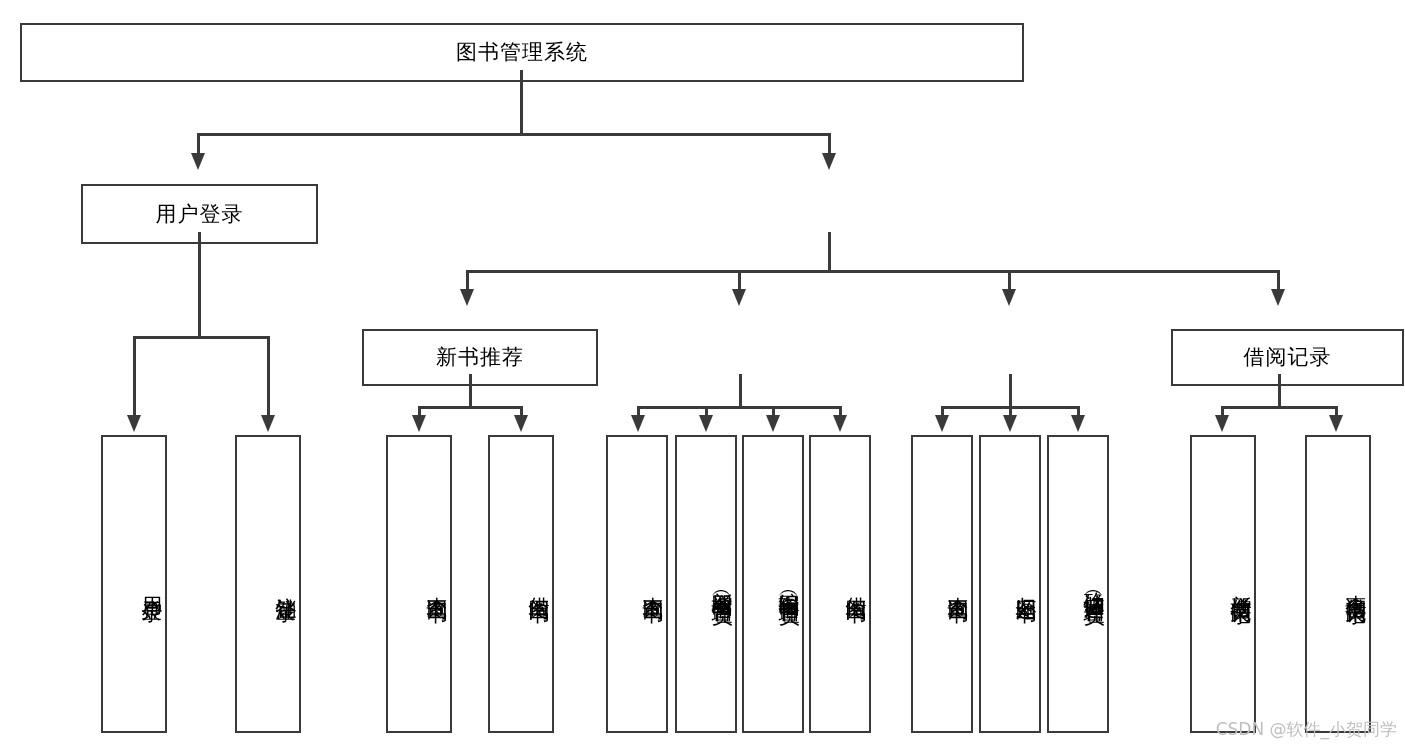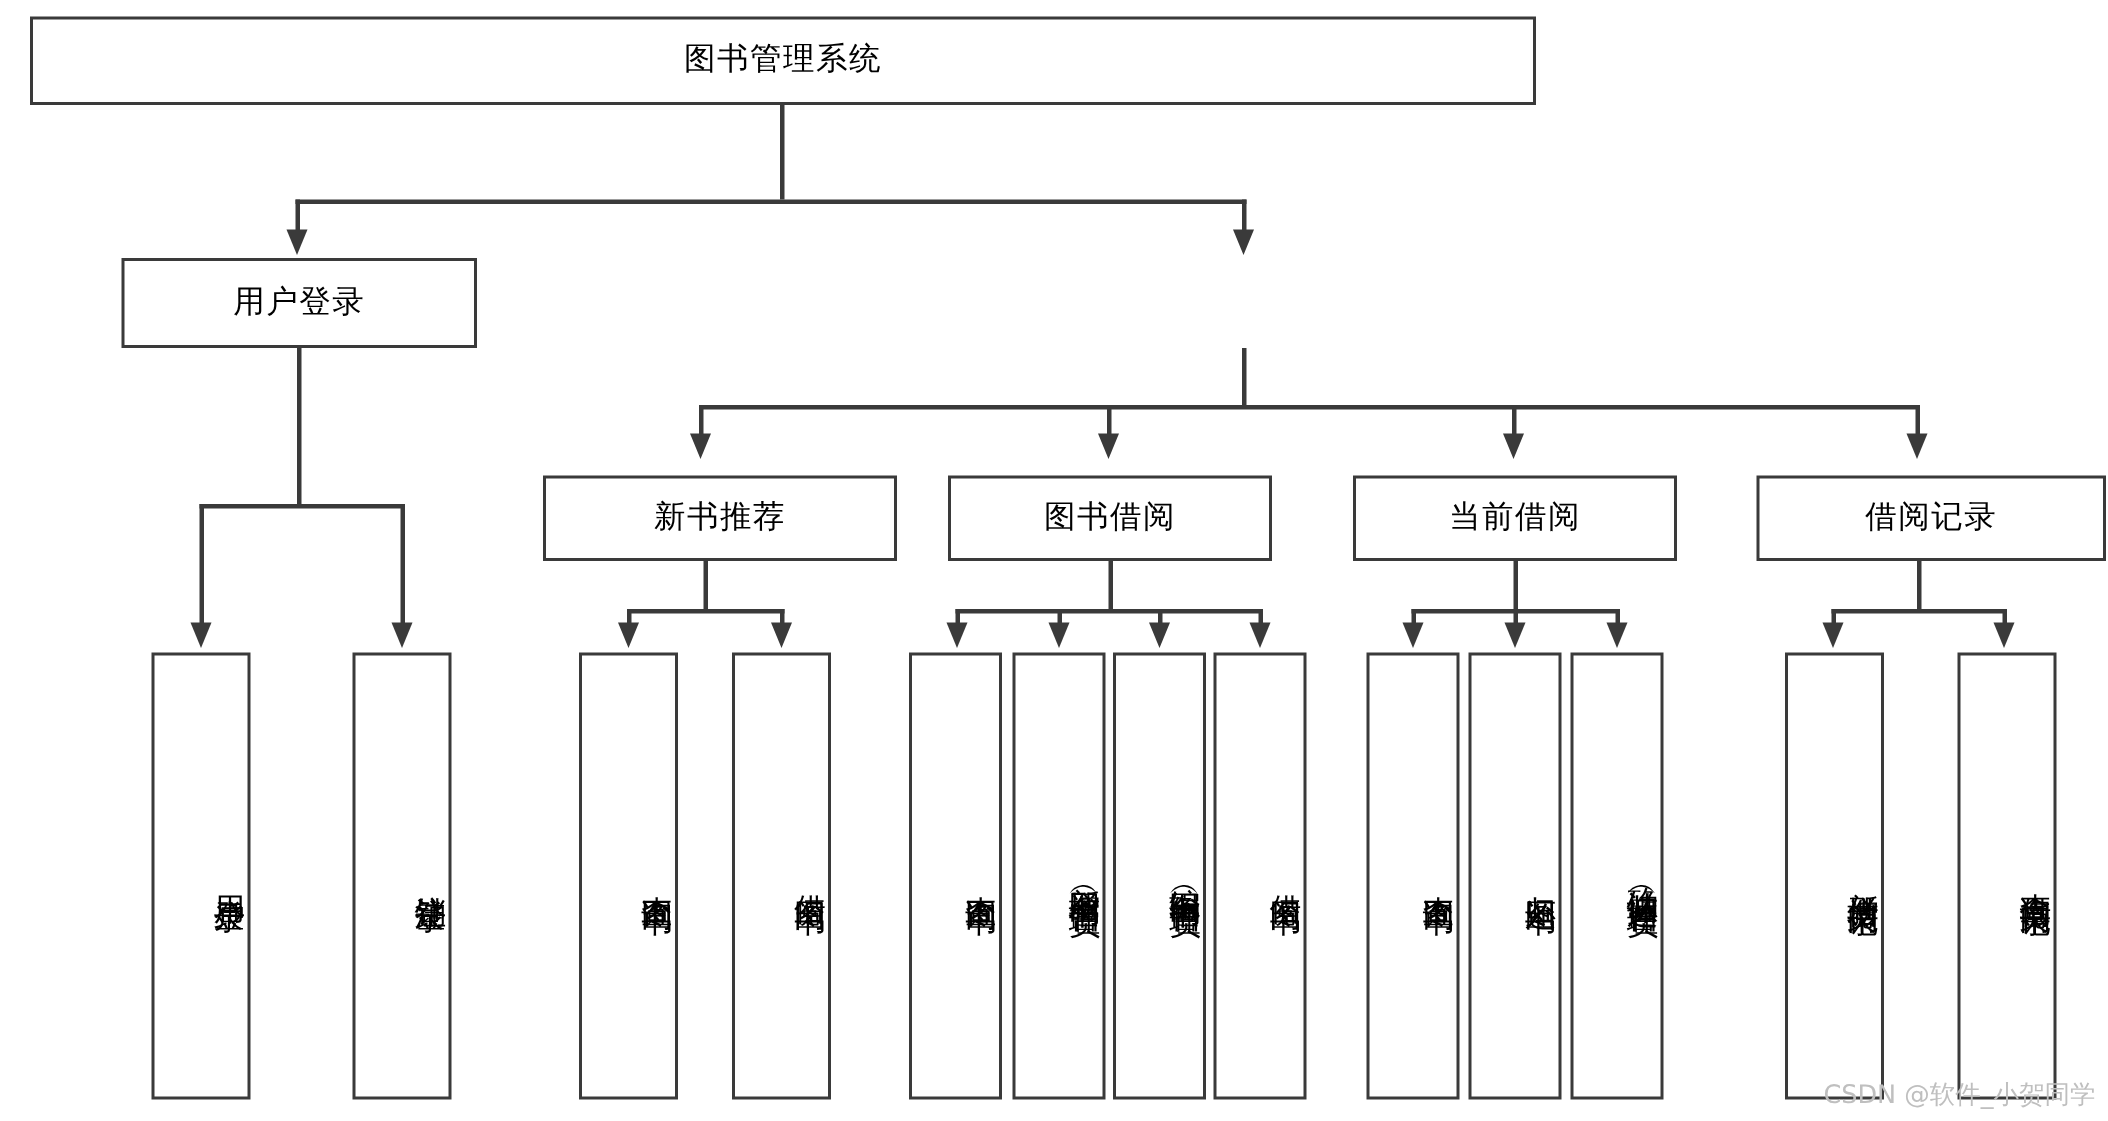--- a/index.html
+++ b/index.html
@@ -26,20 +26,21 @@
     display: flex;
     align-items: center;
     justify-content: center;
     text-align: center;
     color: #000000;
     line-height: 1.25;
   }
   .node.horiz {
     font-size: 21px;
     letter-spacing: 1px;
+    margin-top: 12px;
   }
   .node.vert {
     writing-mode: vertical-rl;
     text-orientation: upright;
     font-size: 21px;
     letter-spacing: 2px;
     padding-top: 8px;
     padding-bottom: 8px;
     align-items: flex-start;
     justify-content: center;
@@ -109,26 +110,20 @@
   <div class="conn v" style="left:738px; top:270px; width:3px; height:22px;"></div>
   <div class="arrow" style="left:732px; top:289px;"></div>
   <div class="conn v" style="left:1008px; top:270px; width:3px; height:22px;"></div>
   <div class="arrow" style="left:1002px; top:289px;"></div>
   <div class="conn v" style="left:1277px; top:270px; width:3px; height:22px;"></div>
   <div class="arrow" style="left:1271px; top:289px;"></div>
 
   <div class="node horiz" style="left:362px; top:317px; width:236px; height:57px;">
     <span class="label">新书推荐</span>
   </div>
-  <div class="node horiz" style="left:632px; top:317px; width:216px; height:57px;">
-    <span class="label">图书借阅</span>
-  </div>
-  <div class="node horiz" style="left:902px; top:317px; width:216px; height:57px;">
-    <span class="label">当前借阅</span>
-  </div>
   <div class="node horiz" style="left:1171px; top:317px; width:233px; height:57px;">
     <span class="label">借阅记录</span>
   </div>
 
   <div class="conn v" style="left:469px; top:374px; width:3px; height:32px;"></div>
   <div class="conn h" style="left:418px; top:406px; width:105px; height:3px;"></div>
   <div class="conn v" style="left:418px; top:406px; width:3px; height:12px;"></div>
   <div class="arrow" style="left:412px; top:415px;"></div>
   <div class="conn v" style="left:520px; top:406px; width:3px; height:12px;"></div>
   <div class="arrow" style="left:514px; top:415px;"></div>

